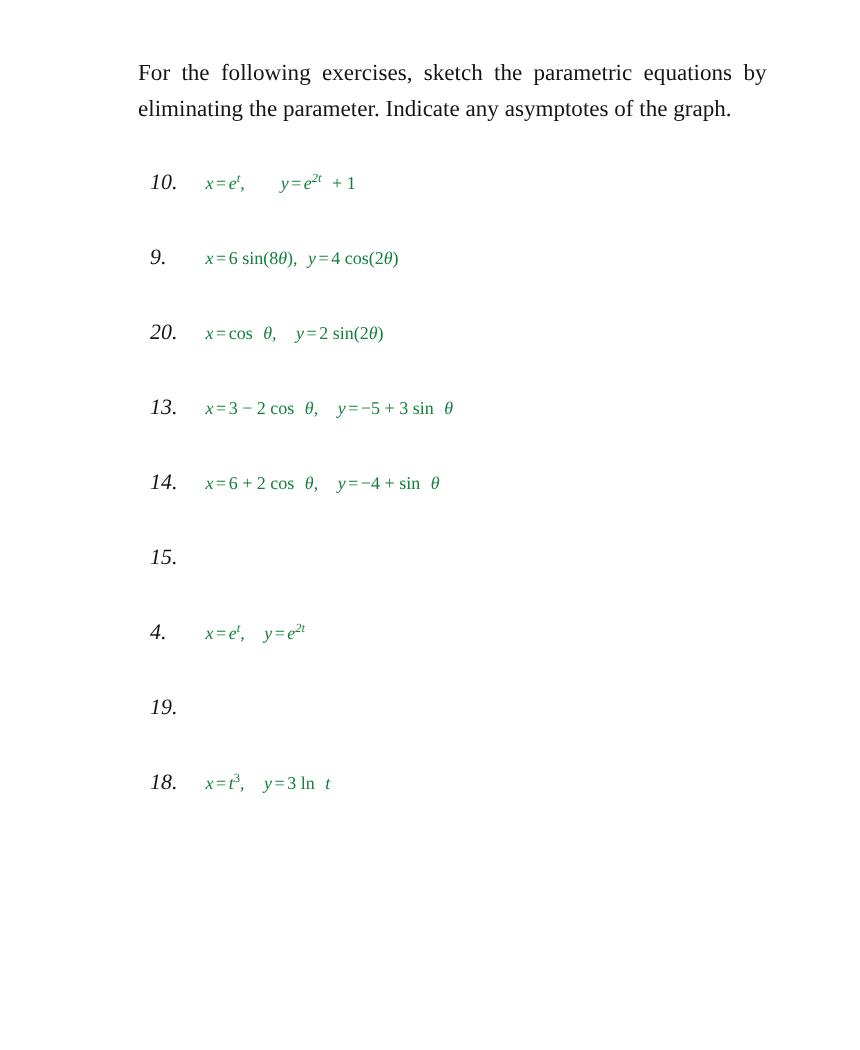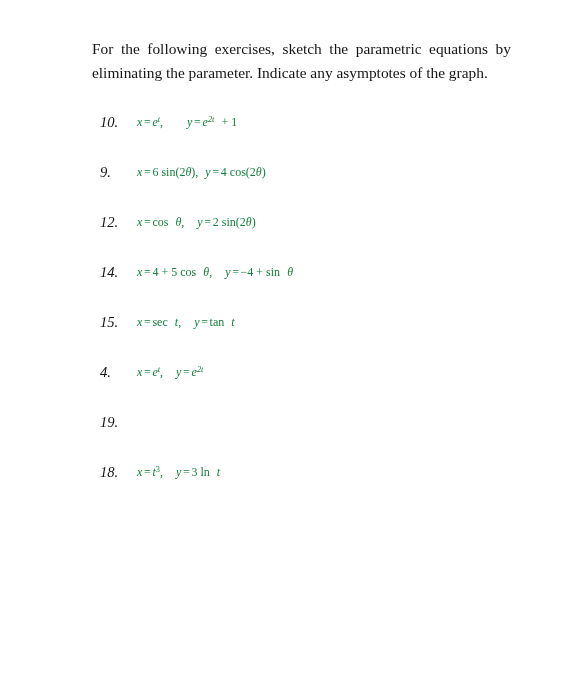--- a/index.html
+++ b/index.html
@@ -107,44 +107,47 @@
     <div class="exercise">
       <span class="ex-num">10.</span>
       <span class="ex-body">
         <span class="mvar">x</span><span class="sp-eq">=</span><span class="mvar">e</span><span class="msup">t</span><span>,</span><span class="gap-lg"></span><span class="mvar">y</span><span class="sp-eq">=</span><span class="mvar">e</span><span class="msup">2t</span><span class="gap-sm"></span><span>+ 1</span>
       </span>
     </div>
 
     <div class="exercise">
       <span class="ex-num">9.</span>
       <span class="ex-body">
-        <span class="mvar">x</span><span class="sp-eq">=</span><span class="mop">6 sin(2</span><span class="mvar">θ</span><span>),</span><span class="gap-sm"></span><span class="mvar">y</span><span class="sp-eq">=</span><span class="mop">4 cos(2</span><span class="mvar">θ</span><span>)</span>
+        <span class="mvar">x</span><span class="sp-eq">=</span><span class="mop">6 sin(8</span><span class="mvar">θ</span><span>),</span><span class="gap-sm"></span><span class="mvar">y</span><span class="sp-eq">=</span><span class="mop">4 cos(2</span><span class="mvar">θ</span><span>)</span>
       </span>
     </div>
 
     <div class="exercise">
-      <span class="ex-num">12.</span>
+      <span class="ex-num">20.</span>
       <span class="ex-body">
         <span class="mvar">x</span><span class="sp-eq">=</span><span class="mop">cos</span><span class="gap-sm"></span><span class="mvar">θ</span><span>,</span><span class="gap-md"></span><span class="mvar">y</span><span class="sp-eq">=</span><span class="mop">2 sin(2</span><span class="mvar">θ</span><span>)</span>
       </span>
     </div>
 
+    <div class="exercise">
+      <span class="ex-num">13.</span>
+      <span class="ex-body">
+        <span class="mvar">x</span><span class="sp-eq">=</span><span class="mop">3 − 2 cos</span><span class="gap-sm"></span><span class="mvar">θ</span><span>,</span><span class="gap-md"></span><span class="mvar">y</span><span class="sp-eq">=</span><span class="mop">−5 + 3 sin</span><span class="gap-sm"></span><span class="mvar">θ</span>
+      </span>
+    </div>
 
     <div class="exercise">
       <span class="ex-num">14.</span>
       <span class="ex-body">
-        <span class="mvar">x</span><span class="sp-eq">=</span><span class="mop">4 + 5 cos</span><span class="gap-sm"></span><span class="mvar">θ</span><span>,</span><span class="gap-md"></span><span class="mvar">y</span><span class="sp-eq">=</span><span class="mop">−4 + sin</span><span class="gap-sm"></span><span class="mvar">θ</span>
+        <span class="mvar">x</span><span class="sp-eq">=</span><span class="mop">6 + 2 cos</span><span class="gap-sm"></span><span class="mvar">θ</span><span>,</span><span class="gap-md"></span><span class="mvar">y</span><span class="sp-eq">=</span><span class="mop">−4 + sin</span><span class="gap-sm"></span><span class="mvar">θ</span>
       </span>
     </div>
 
     <div class="exercise">
       <span class="ex-num">15.</span>
-      <span class="ex-body">
-        <span class="mvar">x</span><span class="sp-eq">=</span><span class="mop">sec</span><span class="gap-sm"></span><span class="mvar">t</span><span>,</span><span class="gap-md"></span><span class="mvar">y</span><span class="sp-eq">=</span><span class="mop">tan</span><span class="gap-sm"></span><span class="mvar">t</span>
-      </span>
     </div>
 
 
     <div class="exercise">
       <span class="ex-num">4.</span>
       <span class="ex-body">
         <span class="mvar">x</span><span class="sp-eq">=</span><span class="mvar">e</span><span class="msup">t</span><span>,</span><span class="gap-md"></span><span class="mvar">y</span><span class="sp-eq">=</span><span class="mvar">e</span><span class="msup">2t</span>
       </span>
     </div>
 

